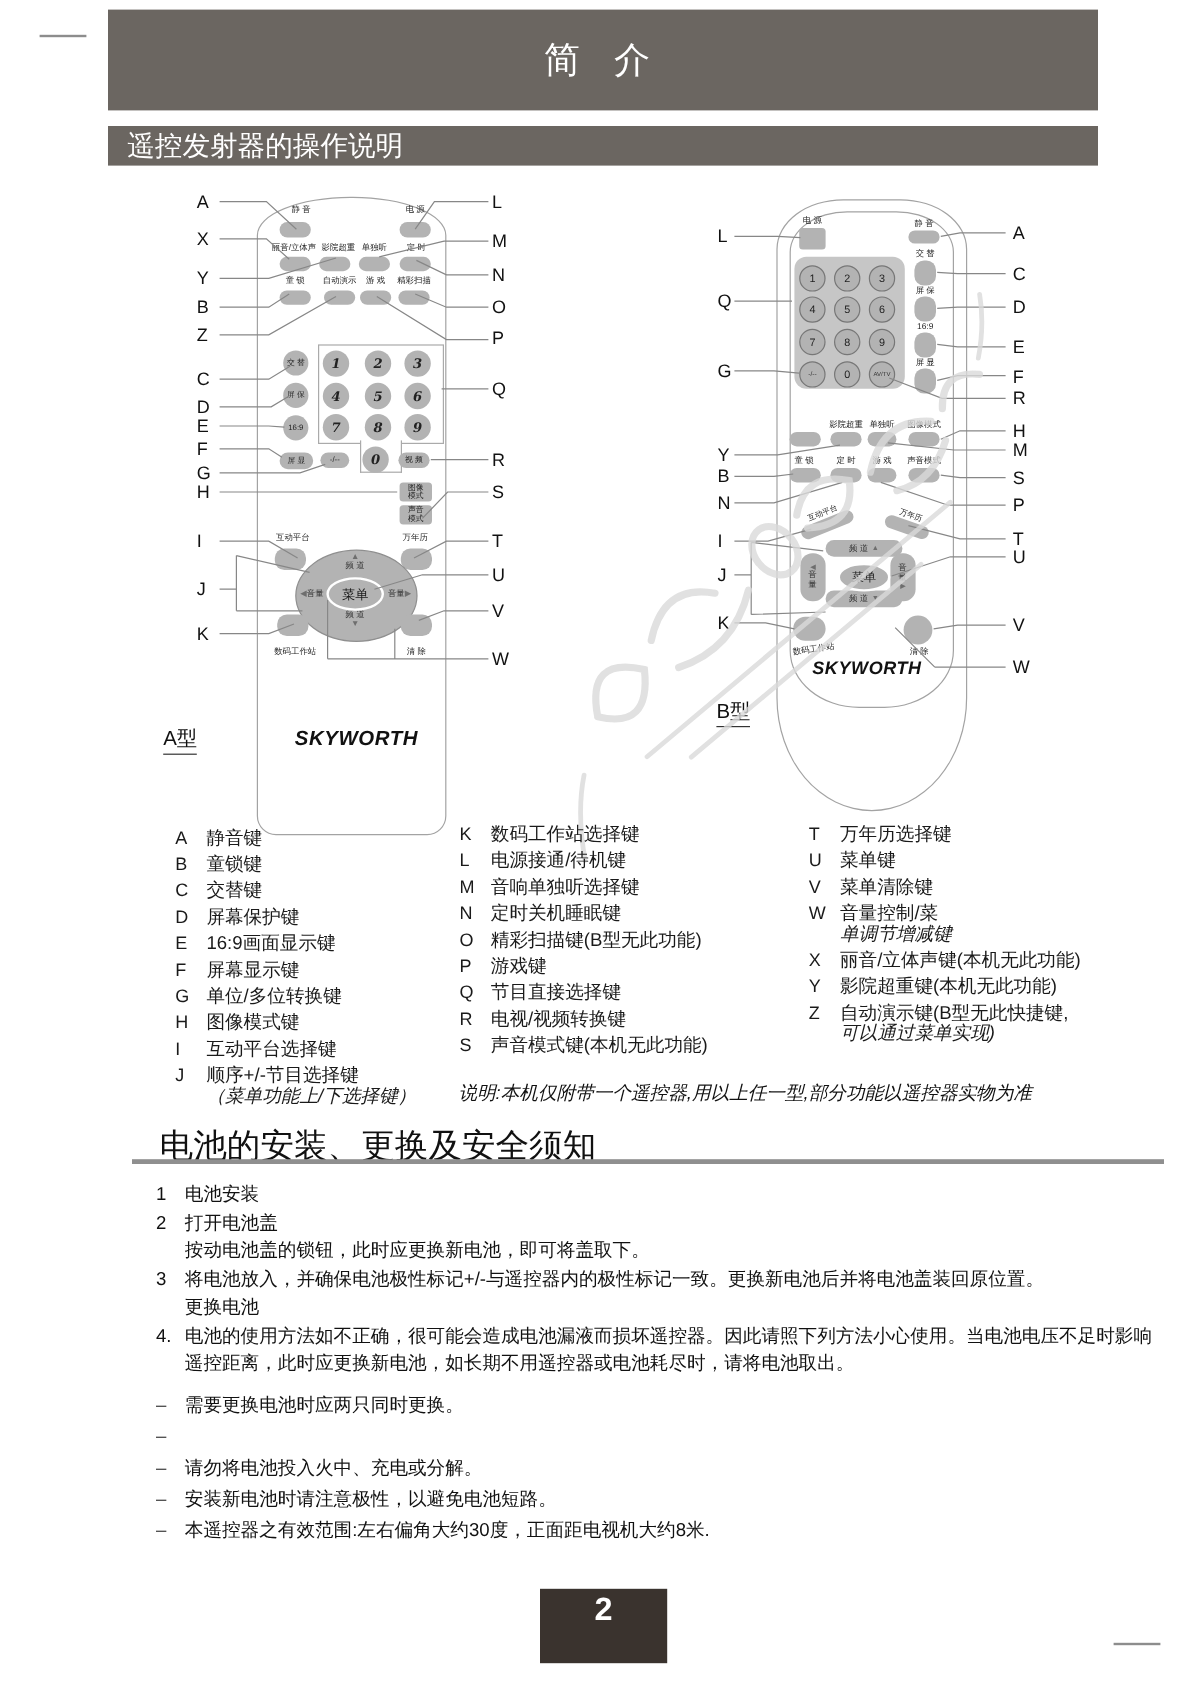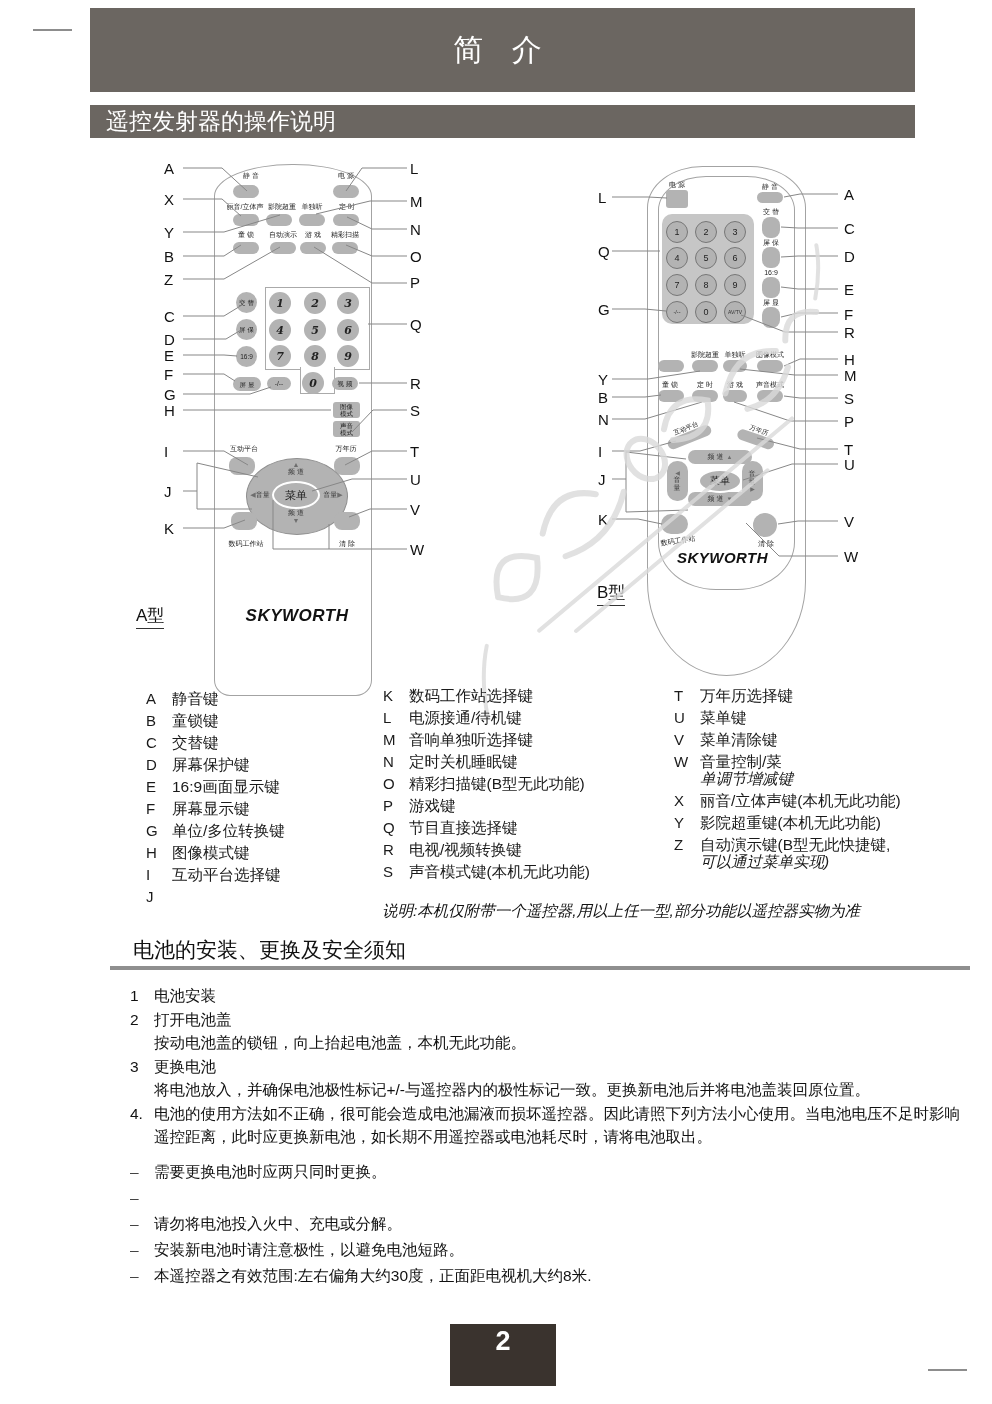--- a/index.html
+++ b/index.html
@@ -358,20 +358,21 @@
   <div class="li">
       <span class="k">H</span>
       <span class="t"><span>图像模式键</span><span class="t2"></span></span>
     </div>
   <div class="li">
       <span class="k">I</span>
       <span class="t"><span>互动平台选择键</span><span class="t2"></span></span>
     </div>
   <div class="li">
       <span class="k">J</span>
+      <span class="t"><span>顺序+/-节目选择键</span><span class="t2">（菜单功能上/下选择键）</span></span>
     </div>
 </div>
 <div class="lcol" style="left:383px;top:687px;width:300px;">
   <div class="li">
       <span class="k">K</span>
       <span class="t"><span>数码工作站选择键</span></span>
     </div>
   <div class="li">
       <span class="k">L</span>
       <span class="t"><span>电源接通/待机键</span></span>
@@ -430,42 +431,42 @@
       <span class="k">Y</span>
       <span class="t"><span>影院超重键(本机无此功能)</span><span class="t2"></span></span>
     </div>
   <div class="li">
       <span class="k">Z</span>
       <span class="t"><span>自动演示键(B型无此快捷键,</span><span class="t2">可以通过菜单实现)</span></span>
     </div>
 </div>
 <div class="note" style="left:382px;top:901px;width:600px;font-style:italic;">说明:本机仅附带一个遥控器,用以上任一型,部分功能以遥控器实物为准</div>
 
-<div class="abs" style="left:133px;top:936px;font-size:21px;color:#111;">电池的安装、更换及安全须知</div>
+<div class="abs" style="left:133px;top:936px;font-size:28px;color:#111;">电池的安装、更换及安全须知</div>
 <div class="abs" style="left:110px;top:966px;width:860px;height:4px;background:#8f8f8f;"></div>
 
 <div class="bat" style="left:130px;top:984px;width:842px;">
   <div class="bi">
       <span class="n">1</span>
       <div>
         <div>电池安装</div>
       </div>
     </div>
   <div class="bi">
       <span class="n">2</span>
       <div>
         <div>打开电池盖</div>
-        <div>按动电池盖的锁钮，向上抬起电池盖，本机无此功能。</div>
+        <div>按动电池盖的锁钮，此时应更换新电池，即可将盖取下。</div>
       </div>
     </div>
   <div class="bi">
       <span class="n">3</span>
       <div>
+        <div>将电池放入，并确保电池极性标记+/-与遥控器内的极性标记一致。更换新电池后并将电池盖装回原位置。</div>
         <div>更换电池</div>
-        <div>将电池放入，并确保电池极性标记+/-与遥控器内的极性标记一致。更换新电池后并将电池盖装回原位置。</div>
       </div>
     </div>
   <div class="bi">
       <span class="n">4.</span>
       <div>
         <div></div>
         <div>电池的使用方法如不正确，很可能会造成电池漏液而损坏遥控器。因此请照下列方法小心使用。当电池电压不足时影响遥控距离，此时应更换新电池，如长期不用遥控器或电池耗尽时，请将电池取出。</div>
       </div>
     </div>
   <div style="height:14px;"></div>

